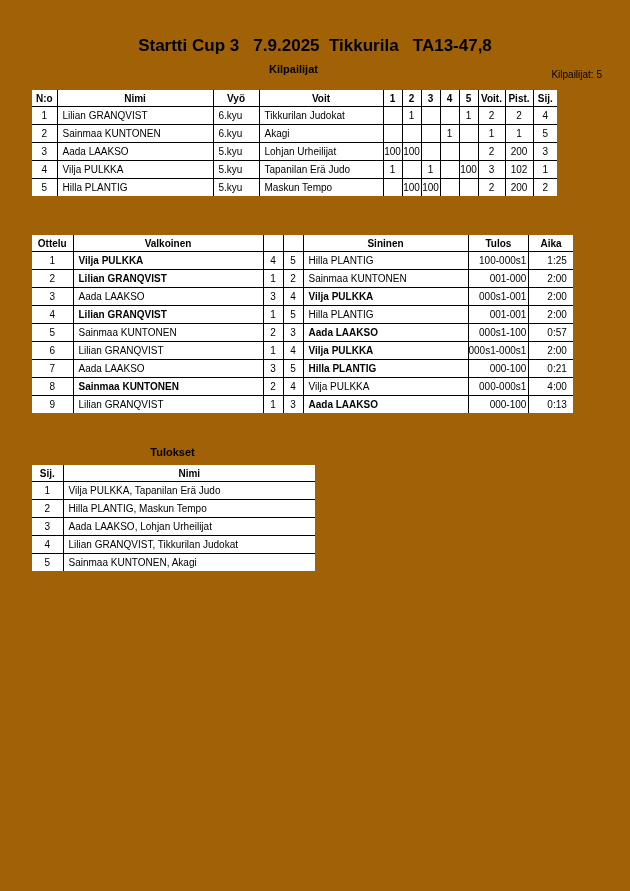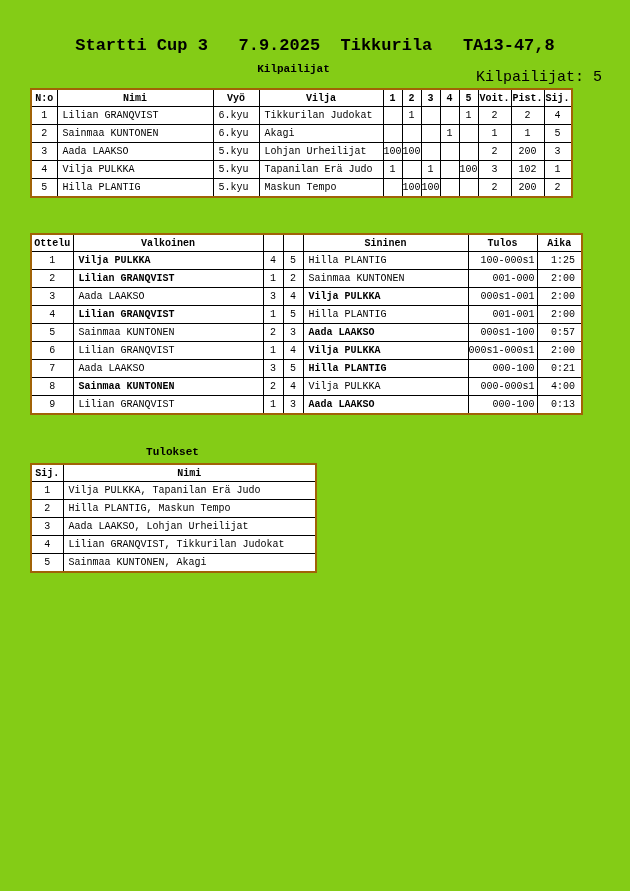--- a/index.html
+++ b/index.html
@@ -1,22 +1,22 @@
 <!DOCTYPE html>
 <html><head>
 <meta charset="utf-8">
 <style>
   html,body{margin:0;padding:0;background:#fff;}
-  .page{position:relative;width:630px;height:891px;background:#84cc16;color:#000;
-        font-family:Liberation Mono, monospace;overflow:hidden;}
+  .page{position:relative;width:630px;height:891px;background:#a16207;color:#000;
+        font-family:Liberation Sans, sans-serif;overflow:hidden;}
   .title{position:absolute;top:36px;left:0;width:630px;text-align:center;
          font-size:17px;font-weight:bold;white-space:pre;}
   .k-heading{position:absolute;top:63px;left:30px;width:527px;text-align:center;
          font-size:11px;font-weight:bold;}
-  .k-count{position:absolute;top:69px;right:28px;font-size:15px;}
+  .k-count{position:absolute;top:69px;right:28px;font-size:10px;}
   .o-heading{position:absolute;top:216px;left:30px;width:540px;text-align:center;
          font-size:11px;font-weight:bold;}
   .t-heading{position:absolute;top:446px;left:30px;width:285px;text-align:center;
          font-size:11px;font-weight:bold;}
   table{border-collapse:collapse;table-layout:fixed;font-size:10px;
         border:2px solid #a16207;background:#fff;}
   th,td{border:1px solid #000;overflow:hidden;white-space:nowrap;}
   th{font-weight:bold;text-align:center;padding:1px 1px;height:14px;}
   td{padding:1px 2px;height:15px;}
   .k-table{position:absolute;top:88px;left:30px;}
@@ -52,21 +52,21 @@
         <col style="width:19px">
       <col style="width:27px">
         <col style="width:28px">
         <col style="width:25px">
     </colgroup>
     <tbody>
         <tr>
       <th>N:o</th>
       <th>Nimi</th>
       <th>Vyö</th>
-      <th>Vilja</th>
+      <th>Voit</th>
       <th>1</th>
       <th>2</th>
       <th>3</th>
       <th>4</th>
       <th>5</th>
       <th>Voit.</th>
       <th>Pist.</th>
       <th>Sij.</th>
     </tr>
     <tr>

